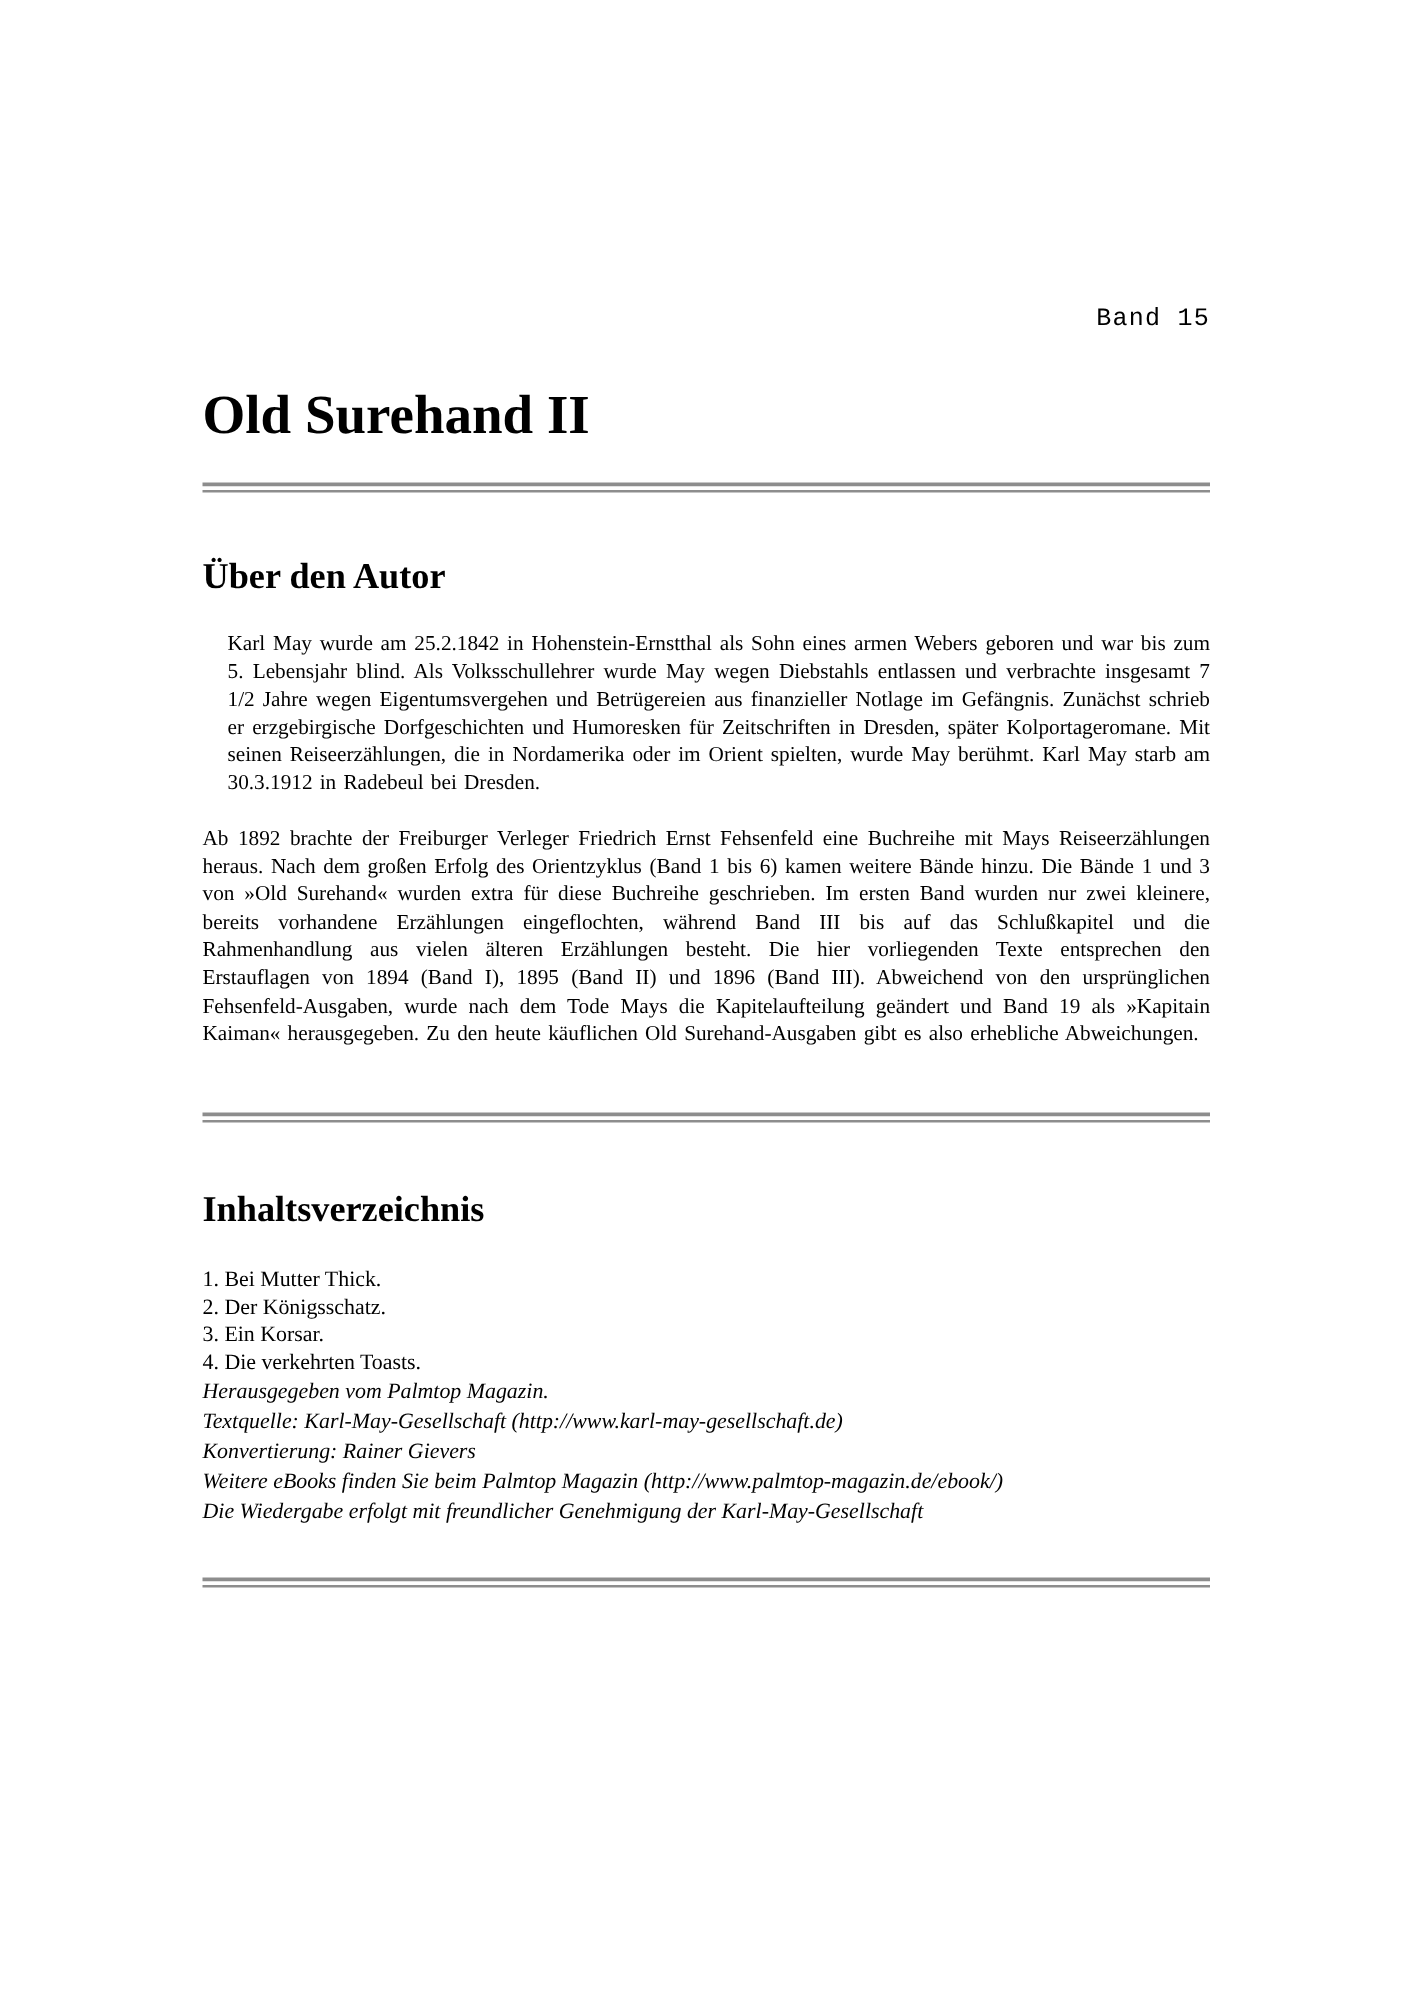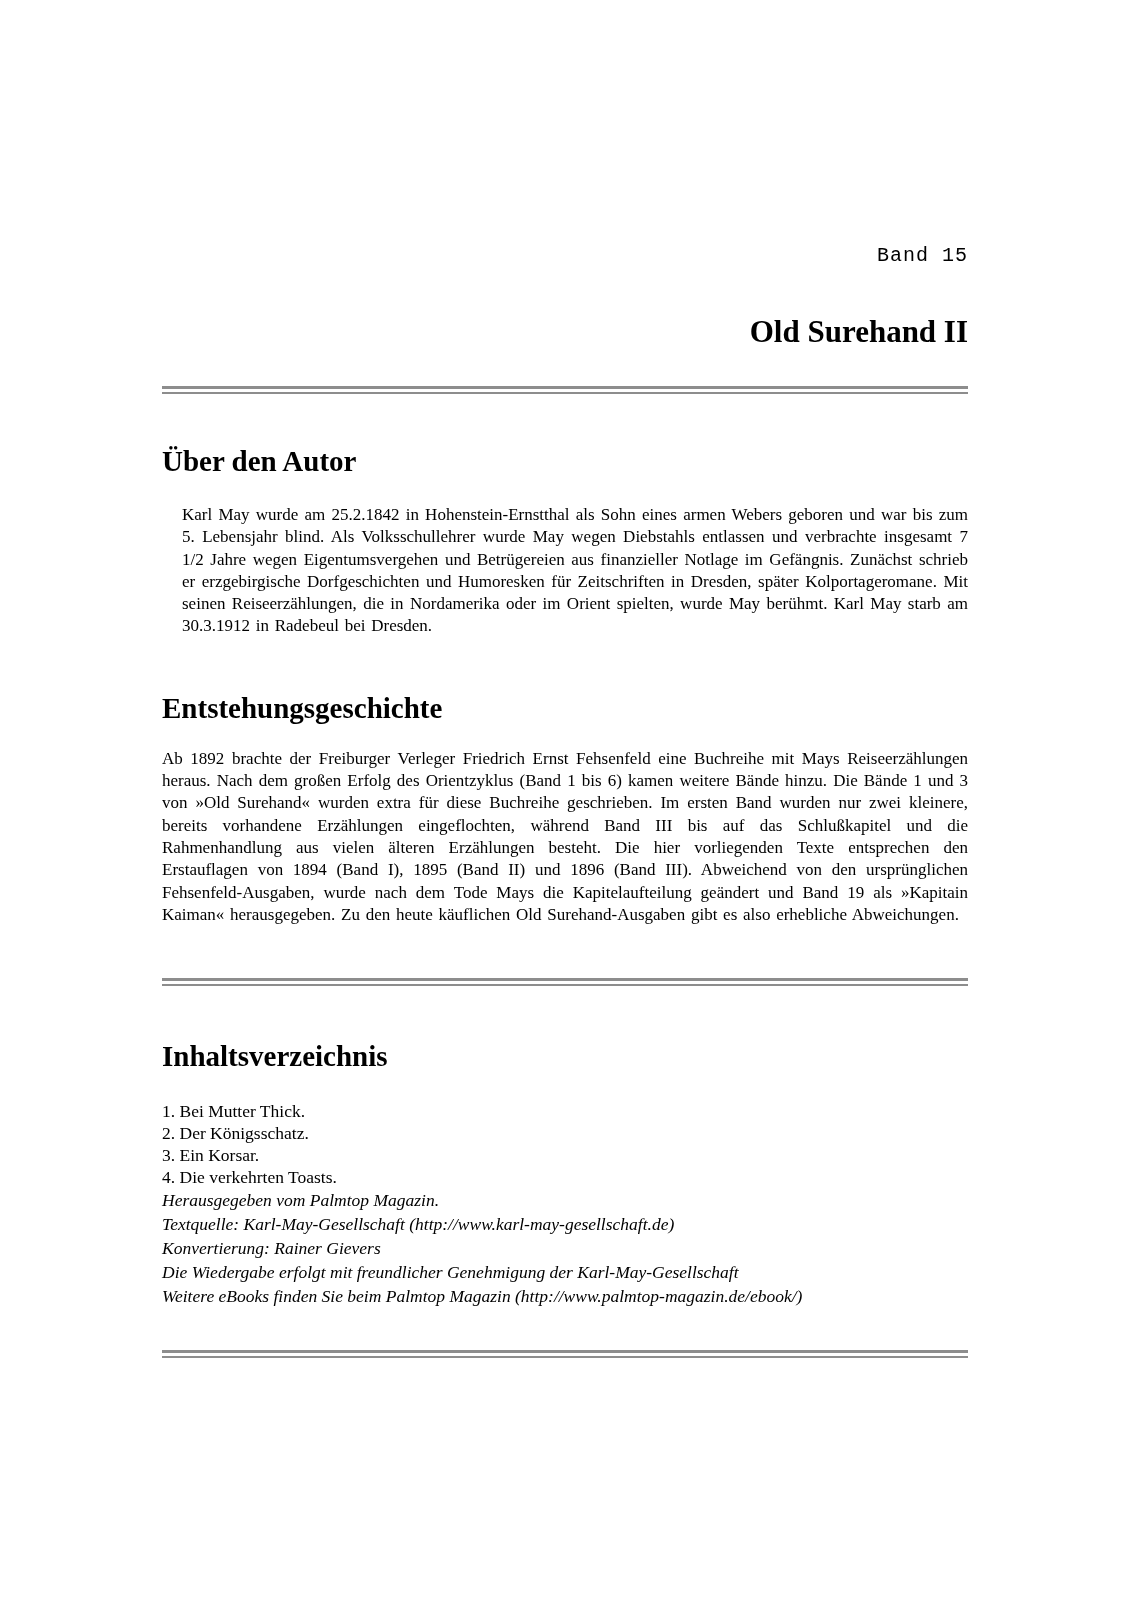--- a/index.html
+++ b/index.html
@@ -19,23 +19,23 @@
     margin: 0 auto;
     padding-top: 244px;
   }
   .band-label {
     font-family: "Liberation Mono", "DejaVu Sans Mono", monospace;
     font-size: 20px;
     text-align: right;
     letter-spacing: 1px;
   }
   .book-title {
-    font-size: 31px;
+    font-size: 44px;
     font-weight: bold;
-    text-align: right;
+    text-align: left;
     margin: 44px 0 0 0;
     line-height: 42px;
   }
   .rule {
     border: none;
     border-top: 3px solid #8d8d8d;
     border-bottom: 2px solid #8d8d8d;
     height: 3px;
     background: transparent;
     margin: 0;
@@ -82,38 +82,37 @@
   <div class="band-label">Band 15</div>
 
   <h1 class="book-title">Old Surehand II</h1>
 
   <hr class="rule rule-1">
 
   <h2 class="section-heading heading-author">Über den Autor</h2>
 
   <p class="body-text para-author">Karl May wurde am 25.2.1842 in Hohenstein-Ernstthal als Sohn eines armen Webers geboren und war bis zum 5. Lebensjahr blind. Als Volksschullehrer wurde May wegen Diebstahls entlassen und verbrachte insgesamt 7 1/2 Jahre wegen Eigentumsvergehen und Betrügereien aus finanzieller Notlage im Gefängnis. Zunächst schrieb er erzgebirgische Dorfgeschichten und Humoresken für Zeitschriften in Dresden, später Kolportageromane. Mit seinen Reiseerzählungen, die in Nordamerika oder im Orient spielten, wurde May berühmt. Karl May starb am 30.3.1912 in Radebeul bei Dresden.</p>
 
-  <h2 class="section-heading heading-genesis">Entstehungsgeschichte</h2>
 
   <p class="body-text para-genesis">Ab 1892 brachte der Freiburger Verleger Friedrich Ernst Fehsenfeld eine Buchreihe mit Mays Reiseerzählungen heraus. Nach dem großen Erfolg des Orientzyklus (Band 1 bis 6) kamen weitere Bände hinzu. Die Bände 1 und 3 von »Old Surehand« wurden extra für diese Buchreihe geschrieben. Im ersten Band wurden nur zwei kleinere, bereits vorhandene Erzählungen eingeflochten, während Band III bis auf das Schlußkapitel und die Rahmenhandlung aus vielen älteren Erzählungen besteht. Die hier vorliegenden Texte entsprechen den Erstauflagen von 1894 (Band I), 1895 (Band II) und 1896 (Band III). Abweichend von den ursprünglichen Fehsenfeld-Ausgaben, wurde nach dem Tode Mays die Kapitelaufteilung geändert und Band 19 als »Kapitain Kaiman« herausgegeben. Zu den heute käuflichen Old Surehand-Ausgaben gibt es also erhebliche Abweichungen.</p>
 
   <hr class="rule rule-2">
 
   <h2 class="section-heading heading-toc">Inhaltsverzeichnis</h2>
 
   <div class="toc-list">
     <div class="toc-item">1. Bei Mutter Thick.</div>
     <div class="toc-item">2. Der Königsschatz.</div>
     <div class="toc-item">3. Ein Korsar.</div>
     <div class="toc-item">4. Die verkehrten Toasts.</div>
   </div>
 
   <div class="colophon">
     <div class="colophon-line">Herausgegeben vom Palmtop Magazin.</div>
     <div class="colophon-line">Textquelle: Karl-May-Gesellschaft (http://www.karl-may-gesellschaft.de)</div>
     <div class="colophon-line">Konvertierung: Rainer Gievers</div>
+    <div class="colophon-line">Weitere eBooks finden Sie beim Palmtop Magazin (http://www.palmtop-magazin.de/ebook/)</div>
     <div class="colophon-line">Die Wiedergabe erfolgt mit freundlicher Genehmigung der Karl-May-Gesellschaft</div>
-    <div class="colophon-line">Weitere eBooks finden Sie beim Palmtop Magazin (http://www.palmtop-magazin.de/ebook/)</div>
   </div>
 
   <hr class="rule rule-3">
 
 </div>
 
 </body></html>

